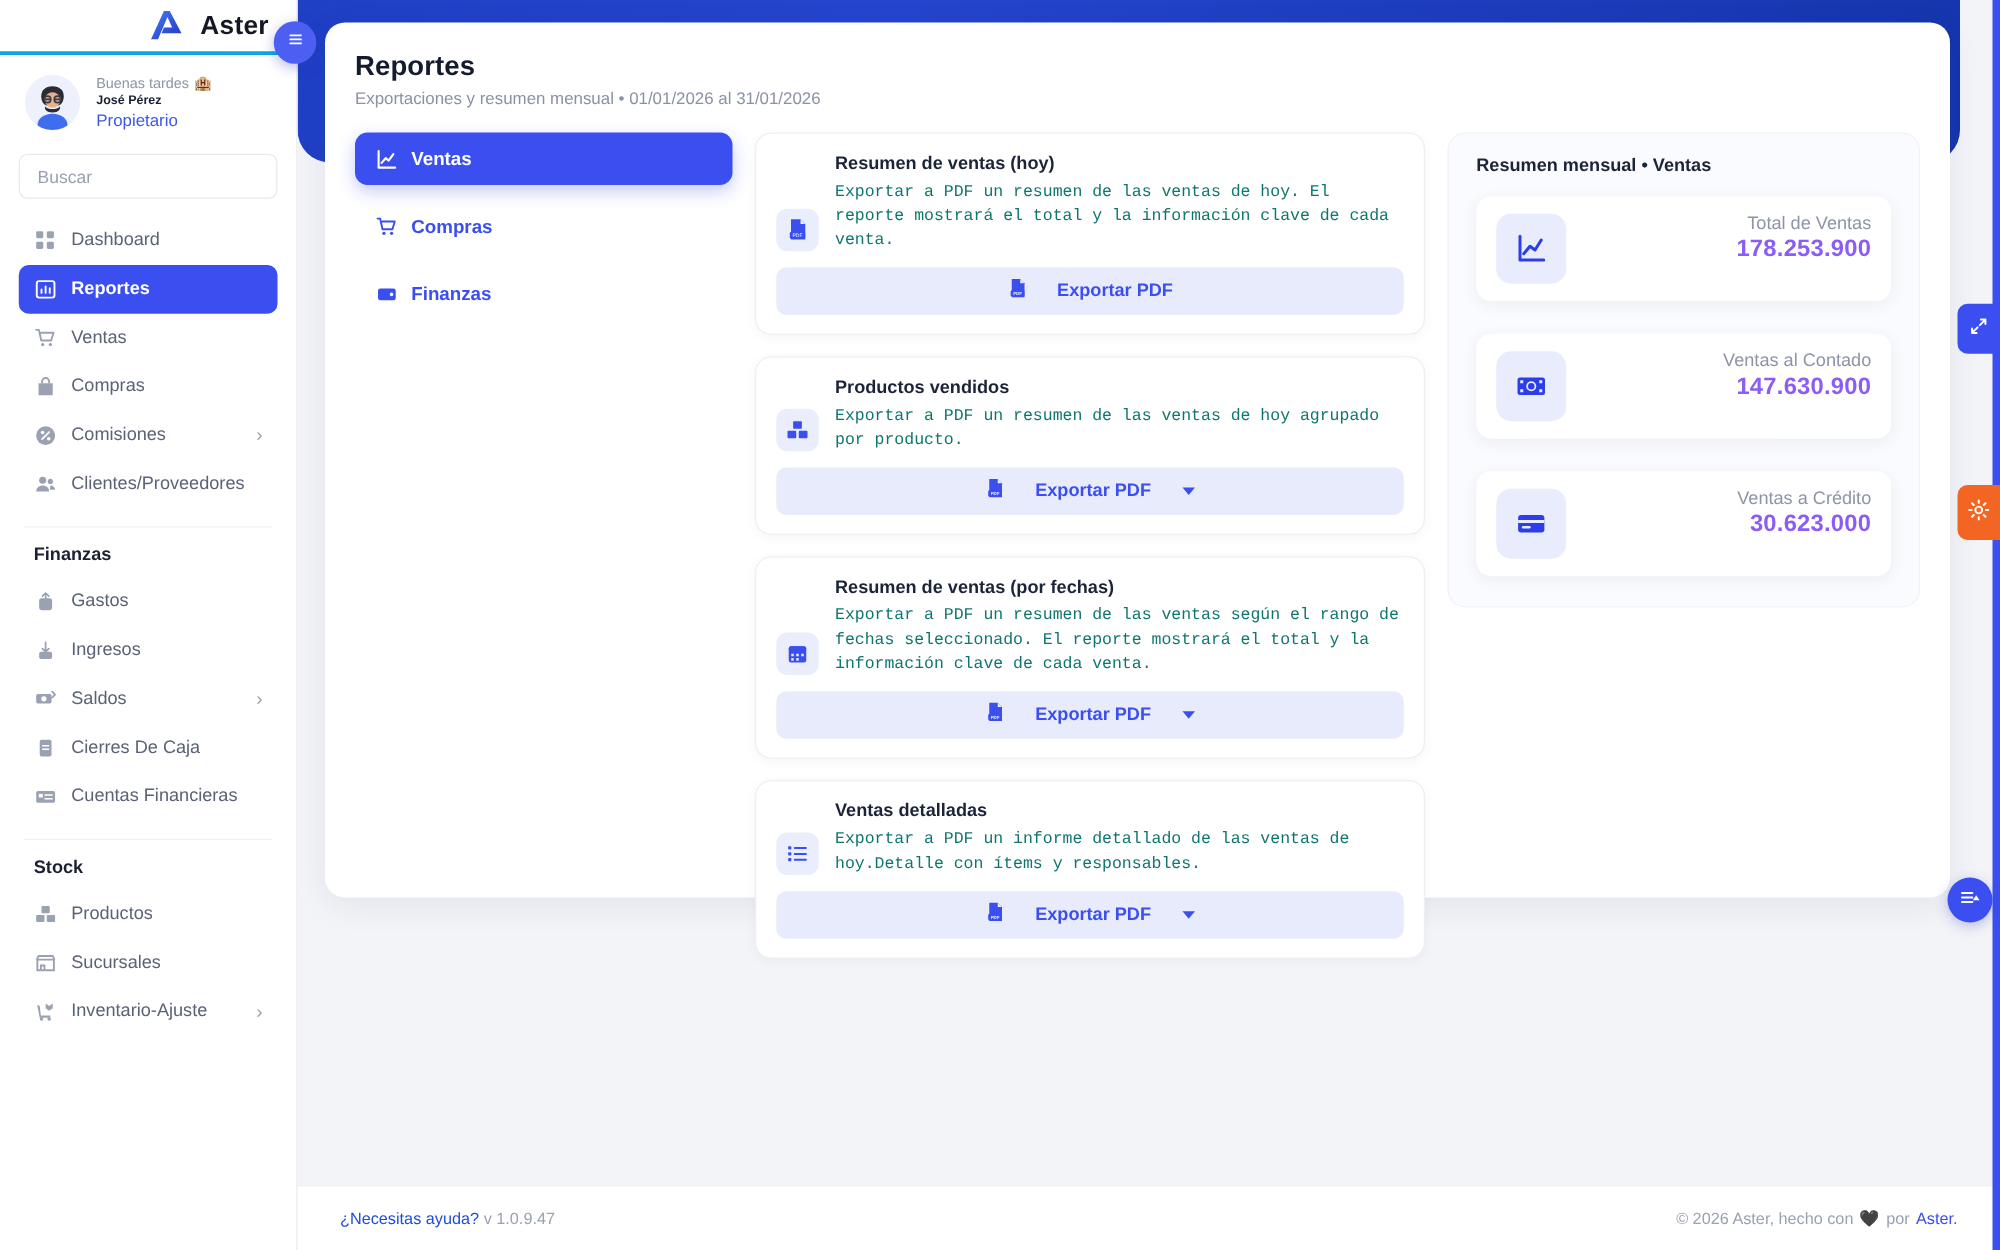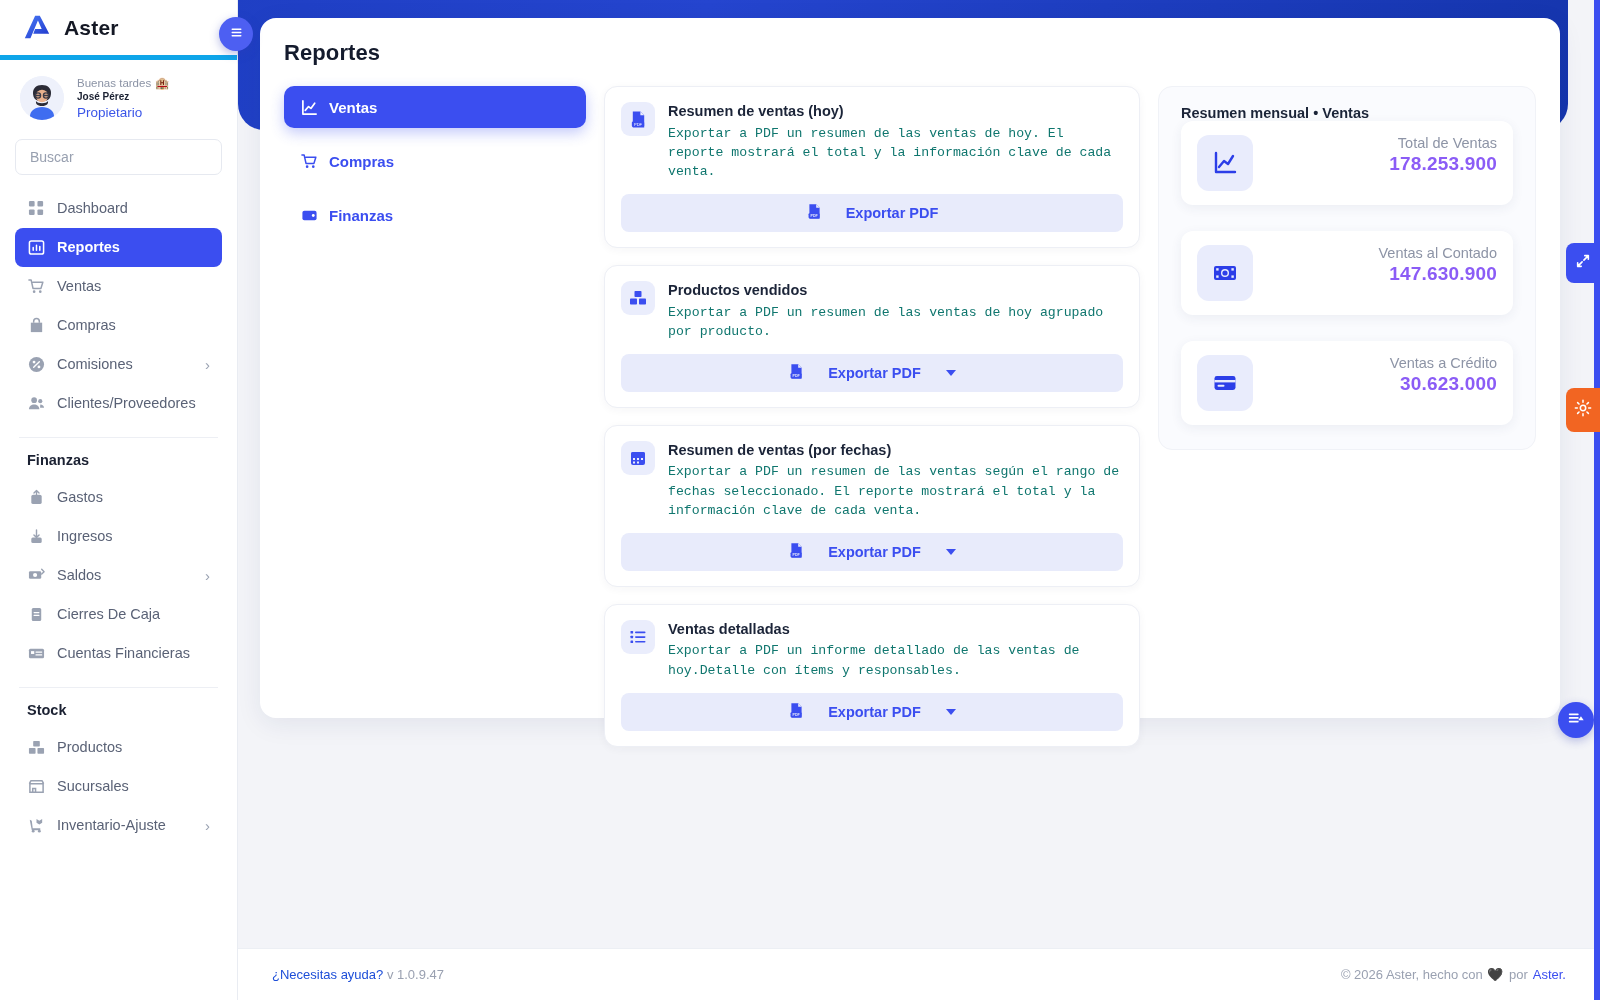--- a/index.html
+++ b/index.html
@@ -12,22 +12,22 @@
   #app { position: relative; width: 1600px; height: 1000px; display: flex; }
 
   
   .sidebar {
     width: 238px; height: 1000px; background: #ffffff;
     border-right: 1px solid #e9ecf2;
     display: flex; flex-direction: column;
     position: relative; z-index: 5; flex: 0 0 238px;
   }
   .brand {
-    height: 60px; display: flex; align-items: center; gap: 12px;
-    padding: 0 22px; border-bottom: 5px solid #0ea5e9;
+    height: 44px; display: flex; align-items: center; gap: 12px;
+    padding: 0 22px; border-bottom: 3px solid #0ea5e9; justify-content: flex-end;
   }
   .brand-logo { width: 30px; height: 30px; }
   .brand-name { font-size: 21px; font-weight: 700; color: #141824; letter-spacing: .2px; }
 
   .user-box { display: flex; align-items: center; gap: 13px; padding: 16px 20px 10px 20px; }
   .avatar {
     width: 44px; height: 44px; border-radius: 50%; background: #eef1fb;
     display: flex; align-items: flex-end; justify-content: center; overflow: hidden;
     flex: 0 0 44px;
   }
@@ -86,21 +86,21 @@
   .tab.active { background: #3b4ef0; color: #fff; box-shadow: 0 5px 14px rgba(59,78,240,.30); }
   .tab .ico { width: 18px; height: 18px; display:flex; align-items:center; justify-content:center; }
 
   
   .cards-col { flex: 1; display: flex; flex-direction: column; gap: 17px; max-width: 536px; }
   .rcard {
     background: #fff; border: 1px solid #edeff5; border-radius: 13px;
     padding: 15px 16px 15px 16px;
     box-shadow: 0 2px 9px rgba(35,45,80,.045);
   }
-  .rcard-top { display: flex; gap: 13px; align-items: flex-start; }
+  .rcard-top { display: flex; gap: 13px; align-items: flex-end; }
   .rcard-icon {
     width: 34px; height: 34px; flex: 0 0 34px; border-radius: 9px;
     background: #eaedfc; display: flex; align-items: center; justify-content: center;
     color: #3b4ef0;
   }
   .rcard-text { flex: 1; }
   .rcard-title { font-size: 14.5px; font-weight: 700; color: #1b2438; line-height: 1.35; }
   .rcard-desc { font-size: 13.2px; color: #0f766e; line-height: 1.45; margin-top: 2px; font-family: Liberation Mono, monospace; }
   .rcard-btn {
     margin-top: 13px; height: 38px; width: 100%; border-radius: 8px;
@@ -109,21 +109,21 @@
     border: none; font-family: "Liberation Sans", sans-serif;
   }
   .caret { width: 0; height: 0; border-left: 5px solid transparent; border-right: 5px solid transparent; border-top: 6px solid #3b4ef0; margin-left: 2px; }
 
   
   .summary-col {
     width: 378px; flex: 0 0 378px; background: #fafbfe;
     border: 1px solid #f0f2f7; border-radius: 14px; padding: 18px 22px 24px 22px;
     align-self: flex-start;
   }
-  .summary-title { font-size: 14.5px; font-weight: 700; color: #1b2438; }
+  .summary-title { font-size: 14.5px; font-weight: 700; color: #1b2438; margin-bottom: 16px; }
   .stat {
     background: #fff; border-radius: 12px; padding: 14px 16px;
     display: flex; align-items: flex-start; margin-bottom: 26px;
     box-shadow: 0 3px 12px rgba(40,50,95,.07);
   }
   .stat:last-child { margin-bottom: 0; }
   .stat-icon {
     width: 56px; height: 56px; flex: 0 0 56px; border-radius: 12px;
     background: #e9ecfc; display: flex; align-items: center; justify-content: center;
     color: #2c3ee8;
@@ -385,20 +385,21 @@
 
     </nav>
   </aside>
 
   <main class="main">
 
     <div class="blue-backdrop"></div>
 
     <section class="content-card">
       <h1 class="page-title">Reportes</h1>
+      <div class="page-sub">Exportaciones y resumen mensual • 01/01/2026 al 31/01/2026</div>
 
       <div class="layout">
 
         <div class="tabs-col">
           <div class="tab active">
             <span class="ico">
               <svg viewBox="0 0 18 18" width="17" height="17" fill="none" stroke="currentColor" stroke-width="1.8" stroke-linecap="round" stroke-linejoin="round">
                 <path d="M2 2v14h14"></path>
                   <path d="M4.5 12l3.5-4 2.5 2 4-5.5"></path>
               </svg>

